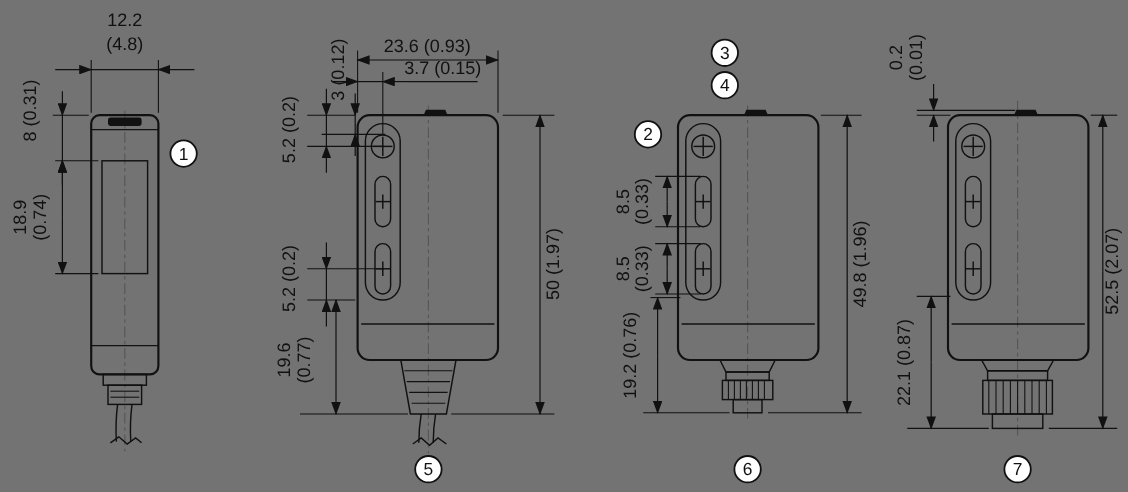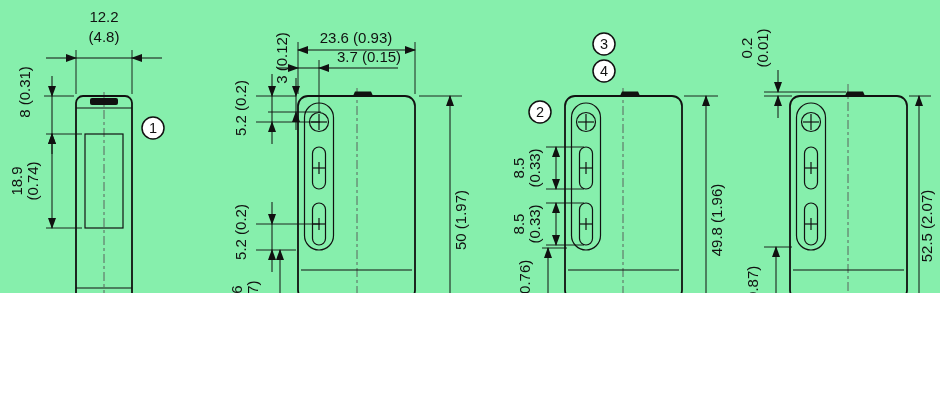--- a/index.html
+++ b/index.html
@@ -1,16 +1,16 @@
 <!DOCTYPE html>
 <html><head>
 <meta charset="utf-8">
 <style>
   html,body{margin:0;padding:0;background:#fff;}
-  .stage{width:940px;height:293px;position:relative;background:#86efac;overflow:hidden;}
+  .stage{width:940px;height:410px;position:relative;background:#737373;overflow:hidden;}
   svg{display:block;}
   text{font-family:"Liberation Sans",sans-serif;font-size:15px;fill:#111;}
   .o{fill:none;stroke:#111;stroke-width:1.8;stroke-linejoin:round;}
   .t{fill:none;stroke:#111;stroke-width:1.2;}
   .d{fill:none;stroke:#111;stroke-width:1;}
   .e{fill:none;stroke:#111;stroke-width:0.9;}
   .cl{fill:none;stroke:#555;stroke-width:0.9;stroke-dasharray:9 3 3 3;}
   .badge circle{fill:#fff;stroke:#111;stroke-width:1.5;}
   .badge text{font-size:14.5px;}
 </style>

